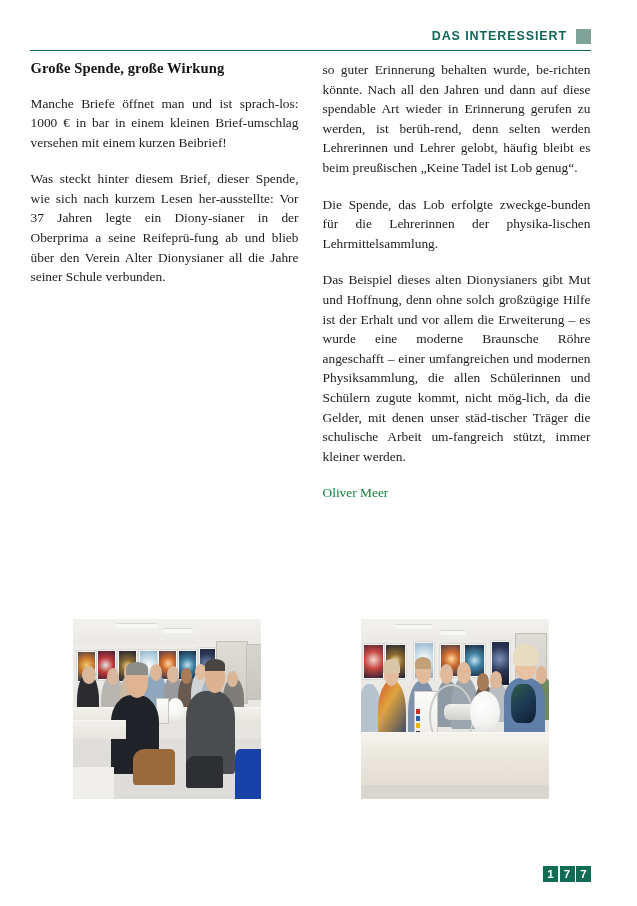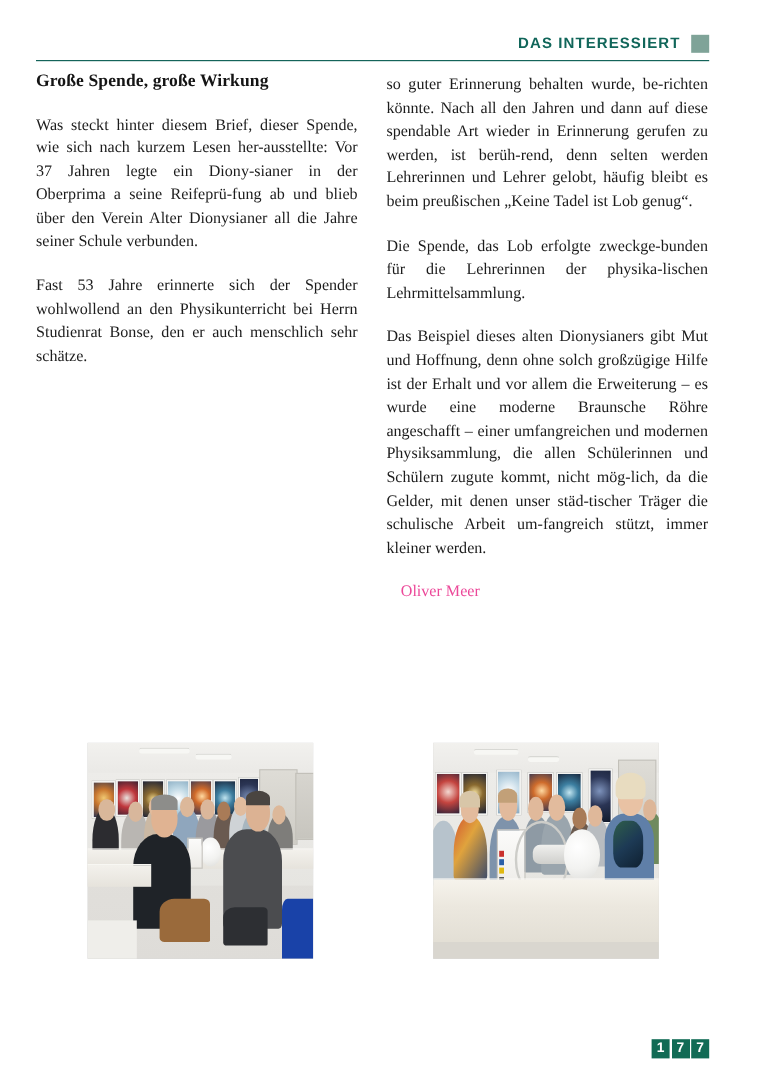--- a/index.html
+++ b/index.html
@@ -59,20 +59,21 @@
   }
 
   
   .columns {
     position: absolute;
     left: 30px;
     top: 60px;
     width: 561px;
     display: flex;
     gap: 24px;
+    justify-content: center;
   }
   .col {
     width: 268px;
   }
 
   .article-title {
     font-family: "Liberation Serif", "DejaVu Serif", serif;
     font-weight: bold;
     font-size: 14.6px;
     line-height: 1.2;
@@ -87,25 +88,25 @@
     line-height: 19.6px;
     text-align: justify;
     text-justify: inter-word;
     color: #1c1c1c;
     hyphens: manual;
   }
   p.body:last-child {
     margin-bottom: 0;
   }
   p.byline {
-    margin: 12px;
+    margin: 0;
     font-size: 13.4px;
     line-height: 19.6px;
     text-align: left;
-    color: #ec4899;
+    color: #15803d;
   }
 
   
   .photos {
     position: absolute;
     left: 33px;
     top: 603px;
     width: 556px;
     display: flex;
     gap: 20px;
@@ -218,22 +219,22 @@
   <div class="header">
     <span class="header-title">DAS INTERESSIERT</span>
     <span class="header-square"></span>
   </div>
   <div class="header-rule"></div>
 
   <div class="columns">
 
     <div class="col col-left">
       <h1 class="article-title">Große Spende, große Wirkung</h1>
+      <p class="body">Manche Briefe öffnet man und ist sprach-los: 1000 € in bar in einem kleinen Brief-umschlag versehen mit einem kurzen Beibrief!</p>
       <p class="body">Was steckt hinter diesem Brief, dieser Spende, wie sich nach kurzem Lesen her-ausstellte: Vor 37 Jahren legte ein Diony-sianer in der Oberprima a seine Reifeprü-fung ab und blieb über den Verein Alter Dionysianer all die Jahre seiner Schule verbunden.</p>
-      <p class="body">Fast 53 Jahre erinnerte sich der Spender wohlwollend an den Physikunterricht bei Herrn Studienrat Bonse, den er auch menschlich sehr schätze.</p>
     </div>
 
     <div class="col col-right">
       <p class="body">so guter Erinnerung behalten wurde, be-richten könnte. Nach all den Jahren und dann auf diese spendable Art wieder in Erinnerung gerufen zu werden, ist berüh-rend, denn selten werden Lehrerinnen und Lehrer gelobt, häufig bleibt es beim preußischen „Keine Tadel ist Lob genug“.</p>
       <p class="body">Die Spende, das Lob erfolgte zweckge-bunden für die Lehrerinnen der physika-lischen Lehrmittelsammlung.</p>
       <p class="body">Das Beispiel dieses alten Dionysianers gibt Mut und Hoffnung, denn ohne solch großzügige Hilfe ist der Erhalt und vor allem die Erweiterung – es wurde eine moderne Braunsche Röhre angeschafft – einer umfangreichen und modernen Physiksammlung, die allen Schülerinnen und Schülern zugute kommt, nicht mög-lich, da die Gelder, mit denen unser städ-tischer Träger die schulische Arbeit um-fangreich stützt, immer kleiner werden.</p>
       <p class="byline">Oliver Meer</p>
     </div>
 
   </div>

